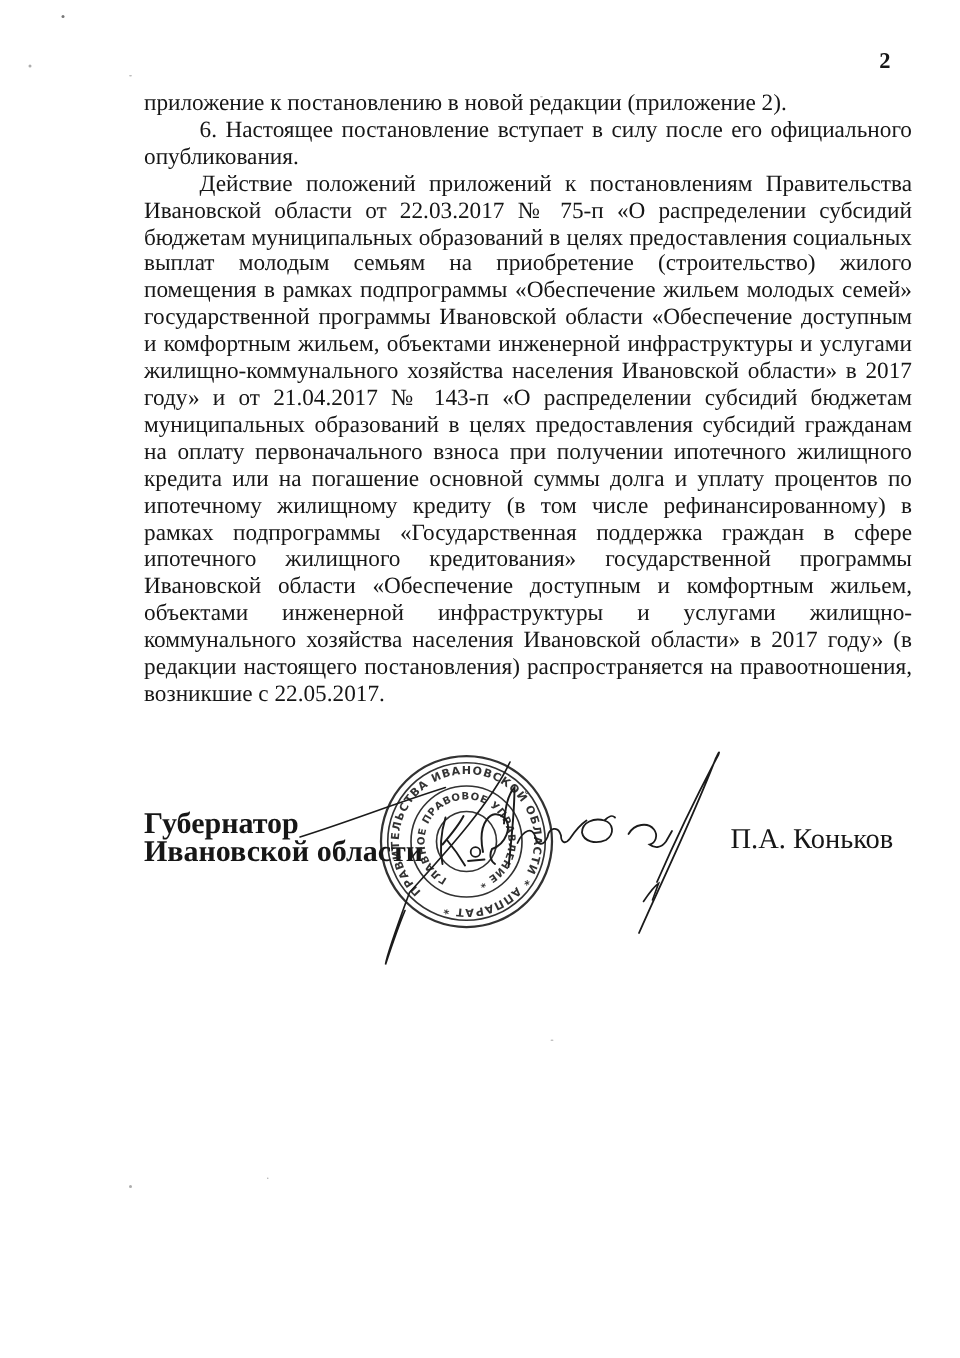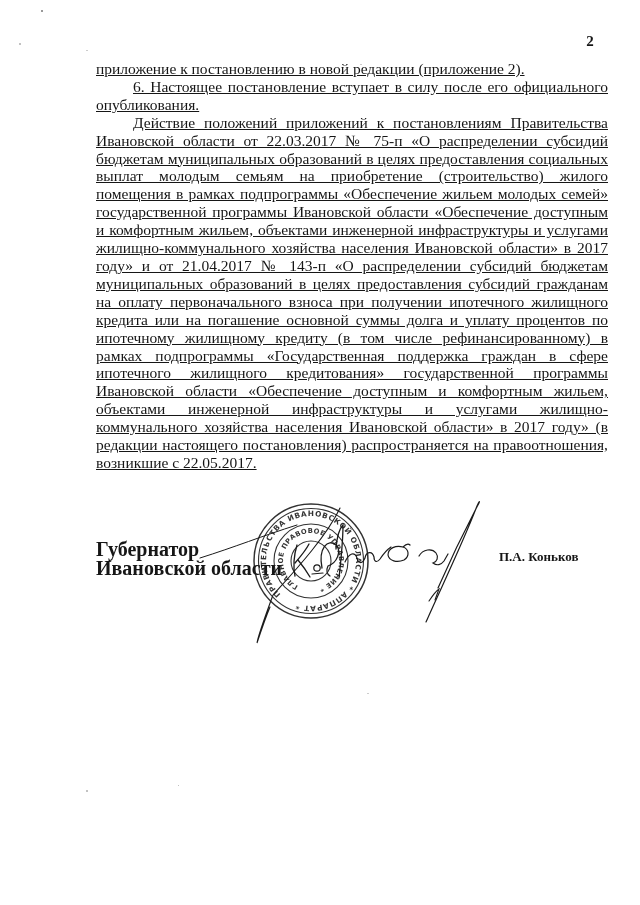--- a/index.html
+++ b/index.html
@@ -11,30 +11,30 @@
   }
   .page-number{
     position:absolute;top:33px;right:46px;
     font-size:15px;font-weight:bold;letter-spacing:.3px;
   }
   .doc-body{
     position:absolute;left:96px;top:60px;width:512px;
     font-size:15.5px;line-height:17.9px;
     text-align:justify;
   }
-  .para{margin:0;padding:0;text-decoration:underline;}
+  .para{margin:0;padding:0;}
   .para.indent{text-indent:37px;}
   .sig-title{
     position:absolute;left:96px;top:540px;
     font-size:20px;line-height:19px;font-weight:bold;
     white-space:pre-line;
   }
   .sig-name{
     position:absolute;left:487px;top:549px;
-    font-size:13px;font-weight:bold;white-space:nowrap;margin-left:12px;
+    font-size:19px;font-weight:normal;white-space:nowrap;
   }
   .stamp-svg{position:absolute;left:249px;top:499px;opacity:.9;}
   .handwriting-svg{position:absolute;left:180px;top:480px;}
   .speck{position:absolute;background:#777;border-radius:50%;}
 </style>
 </head>
 <body>
 
 <div class="page-number">2</div>
 

